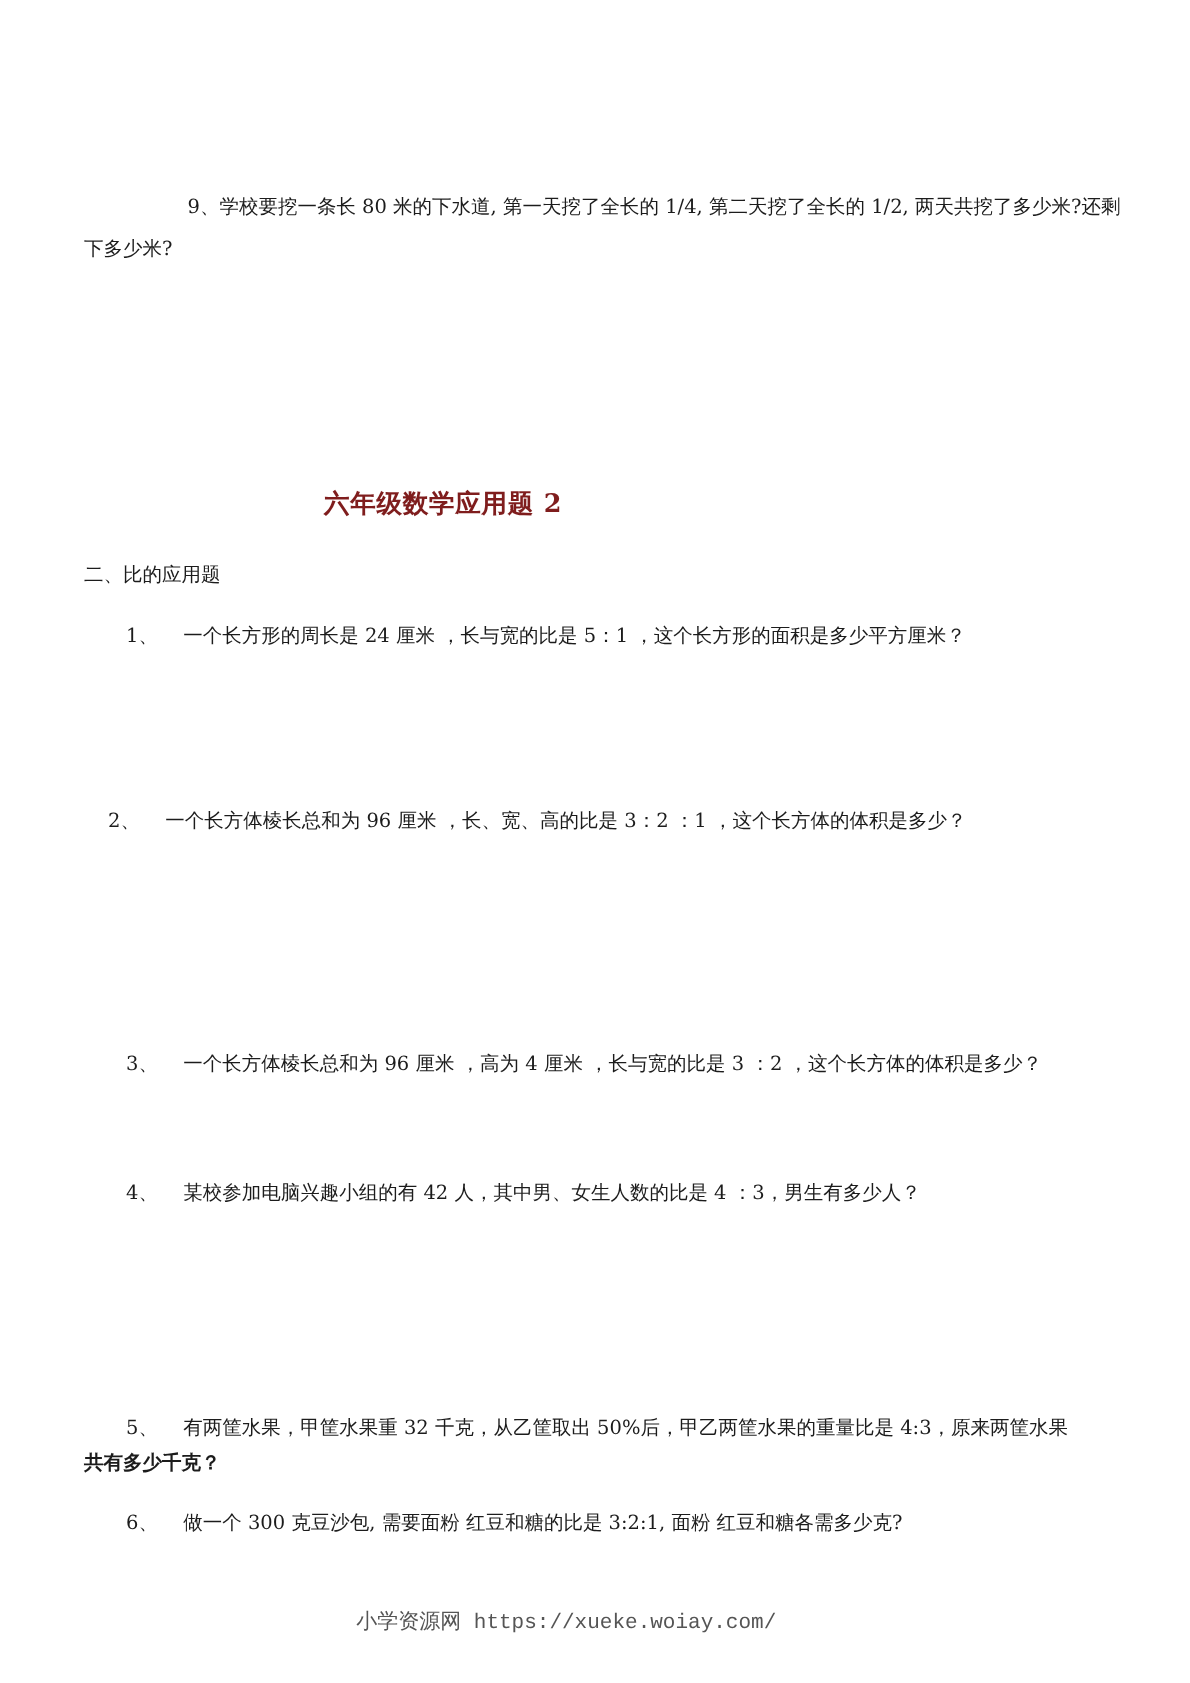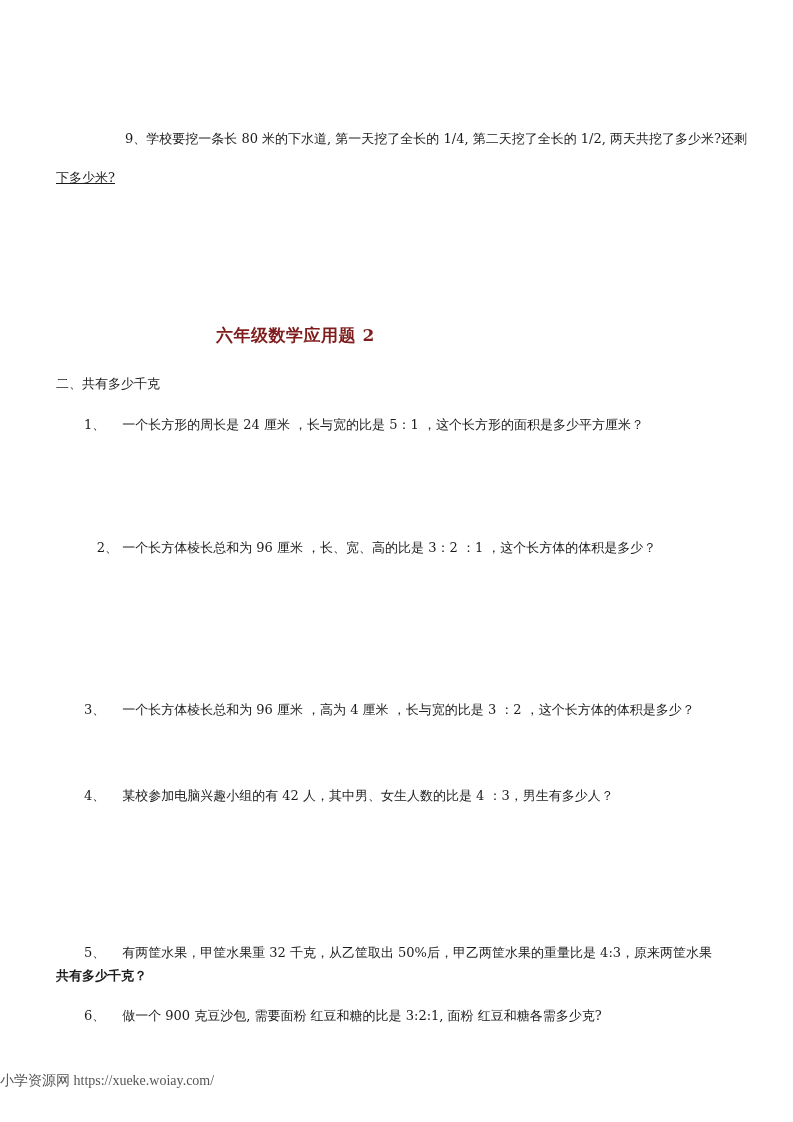--- a/index.html
+++ b/index.html
@@ -33,44 +33,45 @@
       white-space: nowrap;
     }
     .num {
       display: inline-block;
     }
     .footer {
       position: absolute;
       left: 0;
       width: 755px;
       top: 1072px;
-      font-family: Liberation Serif, serif;
+      text-align: center;
+      font-family: Liberation Mono, monospace;
       font-size: 14px;
       color: #555555;
       white-space: nowrap;
     }
   </style>
 </head>
 <body>
 
 <div>
 
   <div class="line" style="left:99px; top:131px;margin-left:26px;">9、学校要挖一条长 80 米的下水道, 第一天挖了全长的 1/4, 第二天挖了全长的 1/2, 两天共挖了多少米?还剩</div>
-  <div class="line" style="left:56px; top:170px;text-decoration:underline;">下多少米?</div>
+  <div class="line" style="left:56px; top:159px;">下多少米?</div>
 
   <div class="title">六年级数学应用题 2</div>
 
-  <div class="line" style="left:56px; top:376px;">二、共有多少千克</div>
+  <div class="line" style="left:56px; top:376px;">二、比的应用题</div>
 
   <div class="line" style="left:84px; top:417px;">
     <span class="num" style="width:34px;">1、</span>
     <span>一个长方形的周长是 24 厘米 ，长与宽的比是  5：1 ，这个长方形的面积是多少平方厘米？</span>
   </div>
 
-  <div class="line" style="left:84px; top:540px;text-align:right;">
+  <div class="line" style="left:72px; top:540px;">
     <span class="num" style="width:34px;">2、</span>
     <span>一个长方体棱长总和为  96  厘米 ，长、宽、高的比是  3：2  ：1 ，这个长方体的体积是多少？</span>
   </div>
 
   <div class="line" style="left:84px; top:702px;">
     <span class="num" style="width:34px;">3、</span>
     <span>一个长方体棱长总和为  96  厘米 ，高为 4 厘米 ，长与宽的比是  3 ：2 ，这个长方体的体积是多少？</span>
   </div>
 
   <div class="line" style="left:84px; top:788px;">
@@ -79,17 +80,17 @@
   </div>
 
   <div class="line" style="left:84px; top:945px;">
     <span class="num" style="width:34px;">5、</span>
     <span>有两筐水果，甲筐水果重 32 千克，从乙筐取出 50%后，甲乙两筐水果的重量比是 4:3，原来两筐水果</span>
   </div>
   <div class="line" style="left:56px; top:968px;font-weight:bold;">共有多少千克？</div>
 
   <div class="line" style="left:84px; top:1008px;">
     <span class="num" style="width:34px;">6、</span>
-    <span>做一个 900 克豆沙包, 需要面粉  红豆和糖的比是 3:2:1, 面粉  红豆和糖各需多少克?</span>
+    <span>做一个 300 克豆沙包, 需要面粉  红豆和糖的比是 3:2:1, 面粉  红豆和糖各需多少克?</span>
   </div>
 
   <div class="footer">小学资源网 https://xueke.woiay.com/</div>
 </div>
 
 </body></html>

